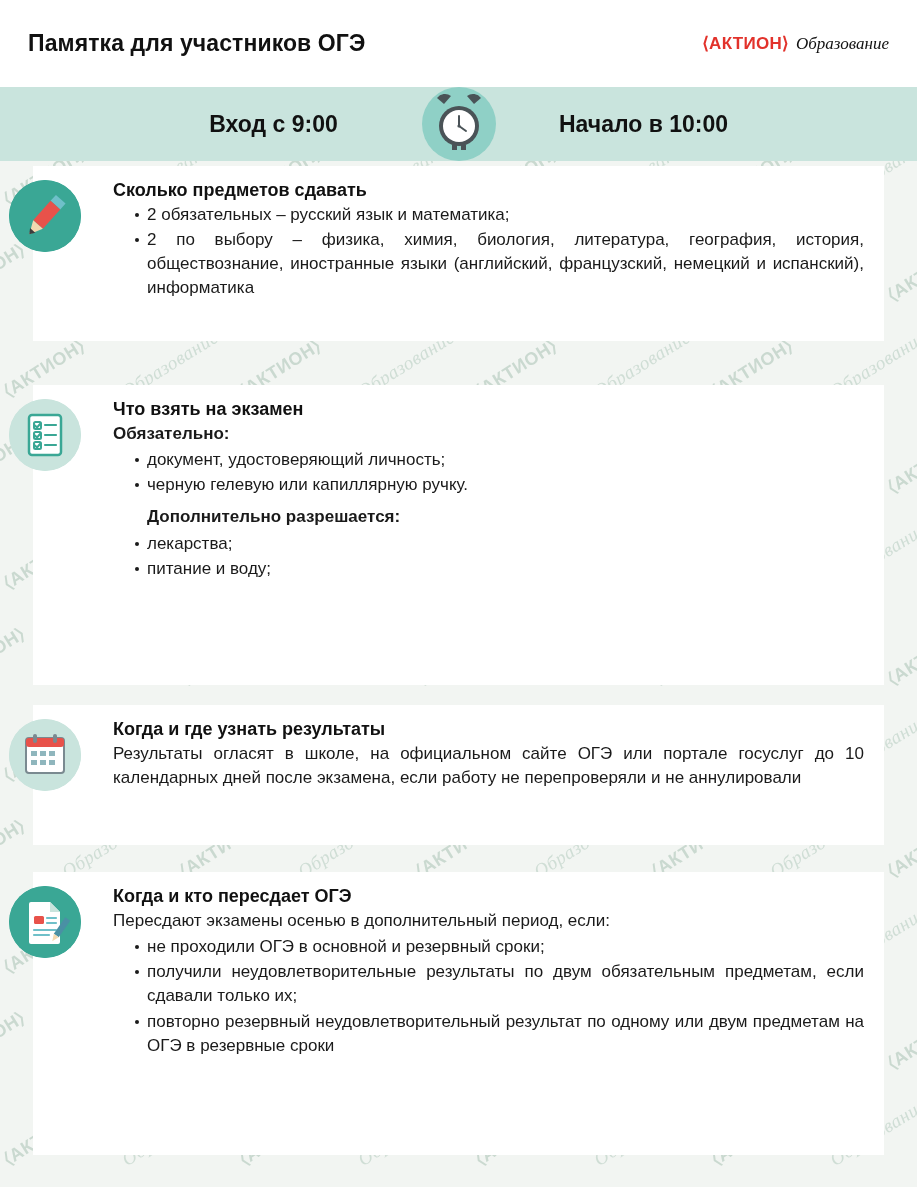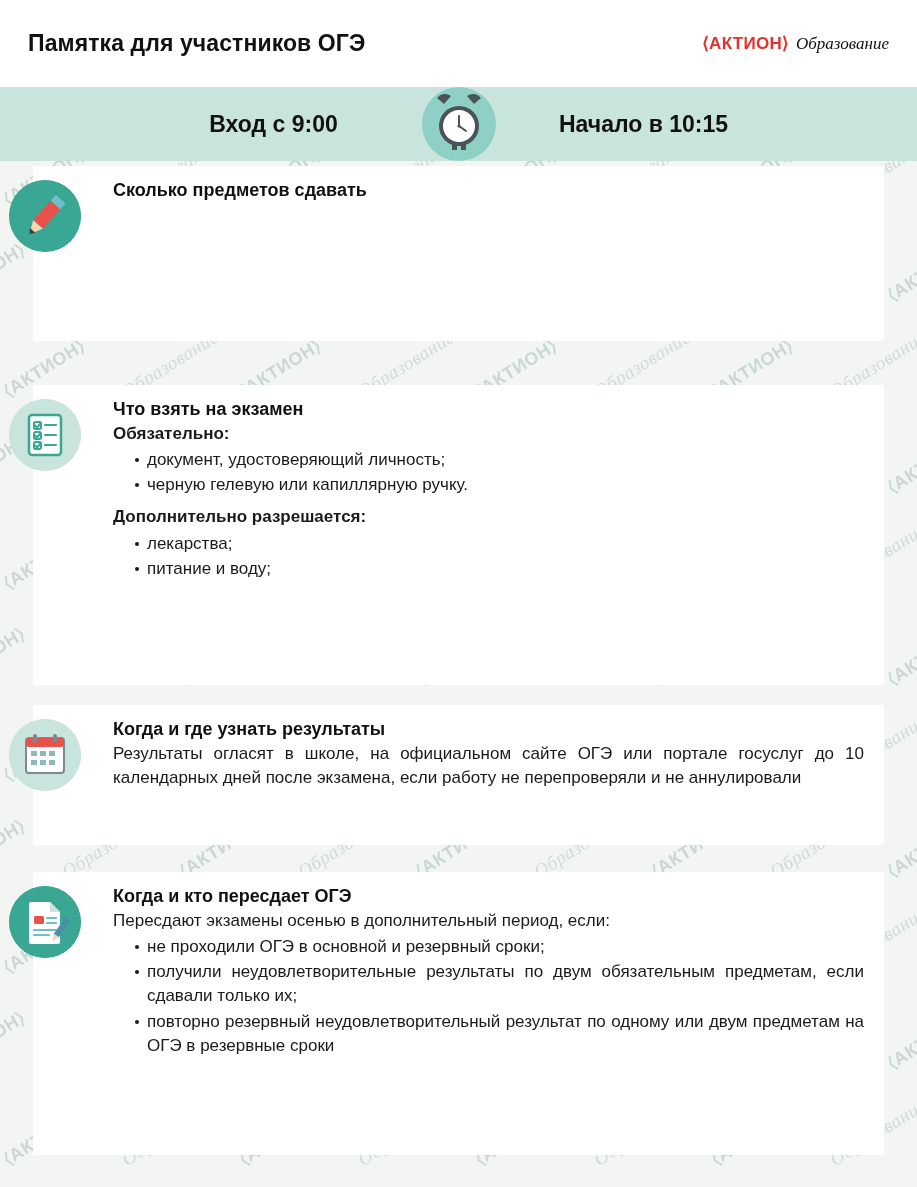--- a/index.html
+++ b/index.html
@@ -325,21 +325,21 @@
         <span class="brand-chev">⟨</span>
         <span>АКТИОН</span>
         <span class="brand-chev">⟩</span>
       </span>
       <span class="brand-word">Образование</span>
     </div>
   </div>
 
   <div class="timeband">
     <div class="t">Вход с 9:00</div>
-    <div class="t">Начало в 10:15</div>
+    <div class="t">Начало в 10:00</div>
     <div class="clock-wrap">
       <svg width="74" height="74" viewBox="0 0 74 74" aria-hidden="true">
         <circle cx="37" cy="37" r="37" fill="#8fd0c6"></circle>
         <path d="M22 17 l-7 -6 a10 10 0 0 1 14 -2 z" fill="#4a5357"></path>
         <path d="M52 17 l7 -6 a10 10 0 0 0 -14 -2 z" fill="#4a5357"></path>
         <circle cx="37" cy="39" r="20" fill="#4a5357"></circle>
         <circle cx="37" cy="39" r="16" fill="#ffffff"></circle>
         <line x1="37" y1="39" x2="37" y2="29" stroke="#4a5357" stroke-width="2" stroke-linecap="round"></line>
         <line x1="37" y1="39" x2="44" y2="44" stroke="#4a5357" stroke-width="2" stroke-linecap="round"></line>
         <circle cx="37" cy="39" r="1.6" fill="#4a5357"></circle>
@@ -355,20 +355,24 @@
         <circle cx="36" cy="36" r="36" fill="#3aa795"></circle>
         <g transform="rotate(42 36 36)">
           <rect x="30" y="13" width="13" height="8" fill="#6fc0c9"></rect>
           <rect x="30" y="21" width="13" height="26" fill="#e8524a"></rect>
           <polygon points="30,47 43,47 36.5,60" fill="#f3d9b0"></polygon>
           <polygon points="33,55 40,55 36.5,60" fill="#3d3d3d"></polygon>
         </g>
       </svg>
     </div>
     <h2>Сколько предметов сдавать</h2>
+    <ul class="bullets">
+      <li>2 обязательных – русский язык и математика;</li>
+      <li class="justify">2 по выбору – физика, химия, биология, литература, география, история, обществознание, иностранные языки (английский, французский, немецкий и испанский), информатика</li>
+    </ul>
   </div>
 
   <div class="card" style="top:385px; height:300px;">
     <div class="card-icon light">
       <svg width="72" height="72" viewBox="0 0 72 72" aria-hidden="true">
         <circle cx="36" cy="36" r="36" fill="#c9e4dd"></circle>
         <rect x="20" y="16" width="32" height="40" rx="3" fill="#ffffff" stroke="#3aa795" stroke-width="2.5"></rect>
         <rect x="25" y="23" width="7" height="7" rx="1.5" fill="none" stroke="#3aa795" stroke-width="2"></rect>
         <rect x="25" y="33" width="7" height="7" rx="1.5" fill="none" stroke="#3aa795" stroke-width="2"></rect>
         <rect x="25" y="43" width="7" height="7" rx="1.5" fill="none" stroke="#3aa795" stroke-width="2"></rect>
@@ -379,21 +383,21 @@
         <line x1="36" y1="36" x2="47" y2="36" stroke="#3aa795" stroke-width="2.2" stroke-linecap="round"></line>
         <line x1="36" y1="46" x2="47" y2="46" stroke="#3aa795" stroke-width="2.2" stroke-linecap="round"></line>
       </svg>
     </div>
     <h2>Что взять на экзамен</h2>
     <p class="lead lead-bold">Обязательно:</p>
     <ul class="bullets">
       <li>документ, удостоверяющий личность;</li>
       <li>черную гелевую или капиллярную ручку.</li>
     </ul>
-    <p class="lead lead-bold" style="margin-top:8px;">Дополнительно разрешается:</p>
+    <p class="lead lead-bold" style="margin-top:8px;margin-left:34px;">Дополнительно разрешается:</p>
     <ul class="bullets">
       <li>лекарства;</li>
       <li>питание и воду;</li>
     </ul>
   </div>
 
   <div class="card" style="top:705px; height:140px;">
     <div class="card-icon light">
       <svg width="72" height="72" viewBox="0 0 72 72" aria-hidden="true">
         <circle cx="36" cy="36" r="36" fill="#c9e4dd"></circle>

